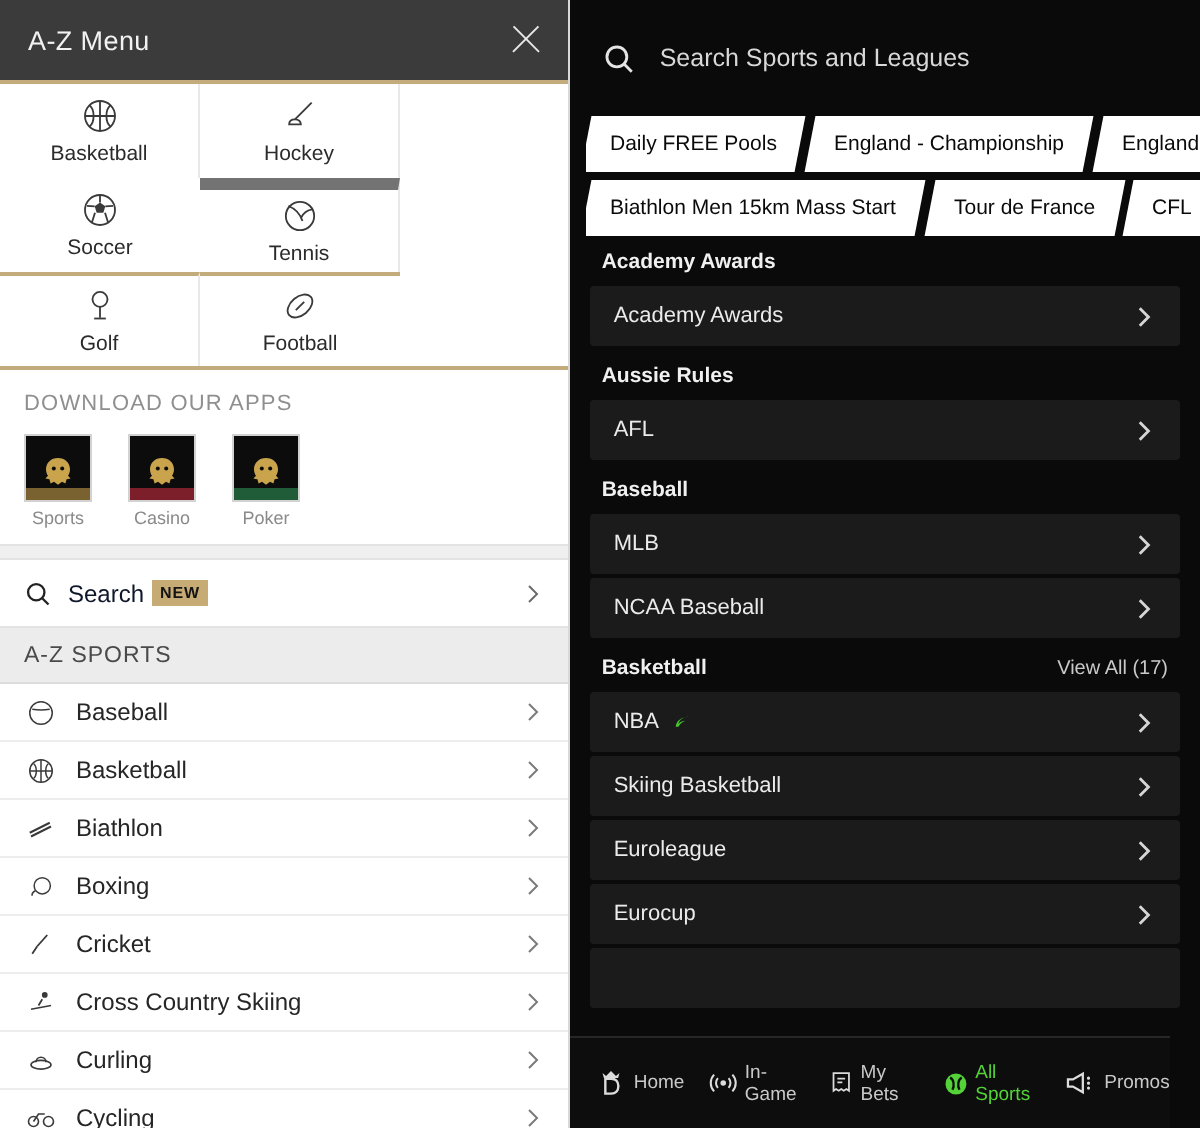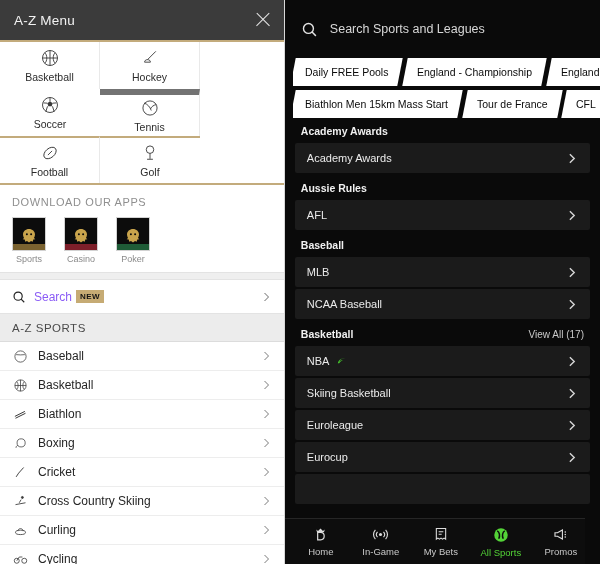--- a/index.html
+++ b/index.html
@@ -59,21 +59,21 @@
   }
   .app-bar { position:absolute; left:0; right:0; bottom:0; height:6px; }
   .app-name { font-size: 9px; color:#8a8a8a; margin-top:3px; display:block; }
 
   .sep { height: 8px; background:#efefef; border-top:1px solid #e3e3e3; border-bottom:1px solid #e3e3e3;}
 
   .search-row {
     height: 34px; background:#fff; display:flex; align-items:center;
     padding: 0 12px; cursor:pointer; border-bottom:1px solid #e3e3e3;
   }
-  .search-row .lbl { font-size: 12px; color:#8b5cf6; margin-left:8px; }
+  .search-row .lbl { font-size: 12px; color:#0f172a; margin-left:8px; }
   .new-badge {
     margin-left: 4px; background:#c6ab74; color:#141414;
     font-size: 8px; font-weight:bold; padding: 2px 4px; letter-spacing:.4px;
   }
   .chev-right { margin-left:auto; }
 
   .azs-head {
     height: 28px; background:#ececec; display:flex; align-items:center;
     padding: 0 12px; font-size: 11.5px; color:#4a4a4a; letter-spacing:.5px;
     border-bottom:1px solid #dcdcdc;
@@ -123,21 +123,21 @@
   .lg-name { font-size: 11px; color:#ebebeb; }
   .lg-chev { margin-left:auto; }
   .nba-dot { margin-left: 7px; display:inline-flex; }
 
   .r-bottom {
     position:absolute; left:0; bottom:0; width:300px; height:46px;
     background:#0d0d0d; border-top:1px solid #262626;
     display:flex; align-items:center;
   }
   .nav-item {
-    flex:1; display:flex; flex-direction:column; align-items:center; justify-content:center;
+    flex:1; display:flex; flex-direction:row; align-items:center; justify-content:center;
     gap:3px; cursor:pointer;padding-left:12px;
   }
   .nav-label { font-size: 9.5px; color:#c9c9c9; }
   .nav-item.active .nav-label { color:#53d337; }
 </style>
 </head>
 <body>
 
 <div class="screen">
 
@@ -174,32 +174,32 @@
       </div>
       <div class="quick-cell" style="border-top:6px solid #737373">
         <svg width="20" height="20" viewBox="0 0 24 24" fill="none" stroke="#3a3a3a" stroke-width="1.1">
           <circle cx="12" cy="12" r="8.5"></circle>
             <path d="M5 6c4 1.5 7 4.5 8.5 9M19.5 8c-3 .4-5.5 2.2-6.8 5"></path>
         </svg>
         <span class="quick-label">Tennis</span>
       </div>
       <div class="quick-cell" style="border-top:2px solid #c3ab7c">
         <svg width="20" height="20" viewBox="0 0 24 24" fill="none" stroke="#3a3a3a" stroke-width="1.1">
-          <ellipse cx="12" cy="12" rx="8.5" ry="5.5" transform="rotate(-40 12 12)"></ellipse>
-            <path d="M9.5 14.5L14.5 9.5"></path>
-        </svg>
-        <span class="quick-label">Football</span>
-      </div>
-      <div class="quick-cell" style="border-top:2px solid #c3ab7c">
-        <svg width="20" height="20" viewBox="0 0 24 24" fill="none" stroke="#3a3a3a" stroke-width="1.1">
           <circle cx="12" cy="8" r="4.5"></circle>
             <path d="M12 12.5V19"></path>
             <path d="M8.5 19.5h7"></path>
         </svg>
         <span class="quick-label">Golf</span>
+      </div>
+      <div class="quick-cell" style="border-top:2px solid #c3ab7c">
+        <svg width="20" height="20" viewBox="0 0 24 24" fill="none" stroke="#3a3a3a" stroke-width="1.1">
+          <ellipse cx="12" cy="12" rx="8.5" ry="5.5" transform="rotate(-40 12 12)"></ellipse>
+            <path d="M9.5 14.5L14.5 9.5"></path>
+        </svg>
+        <span class="quick-label">Football</span>
       </div>
     </div>
     <div class="gold-line"></div>
 
     <div class="apps-block">
       <div class="apps-title">DOWNLOAD OUR APPS</div>
       <div class="apps-row">
         <div class="app-item">
           <div class="app-tile">
             <svg width="26" height="24" viewBox="0 0 24 24">

